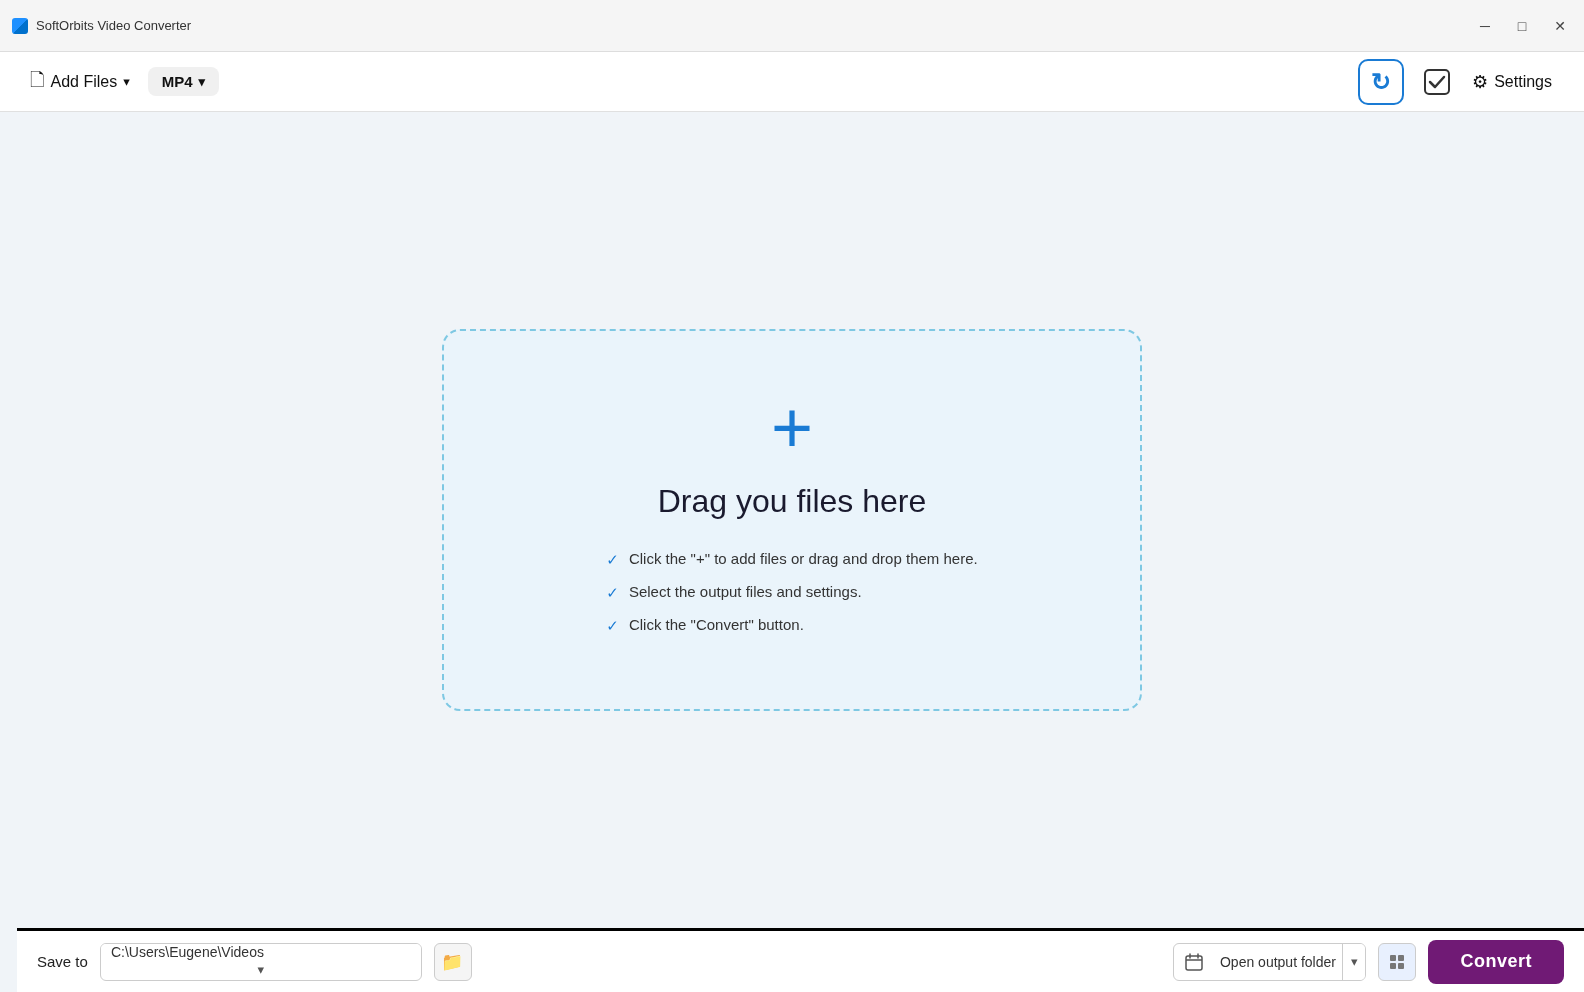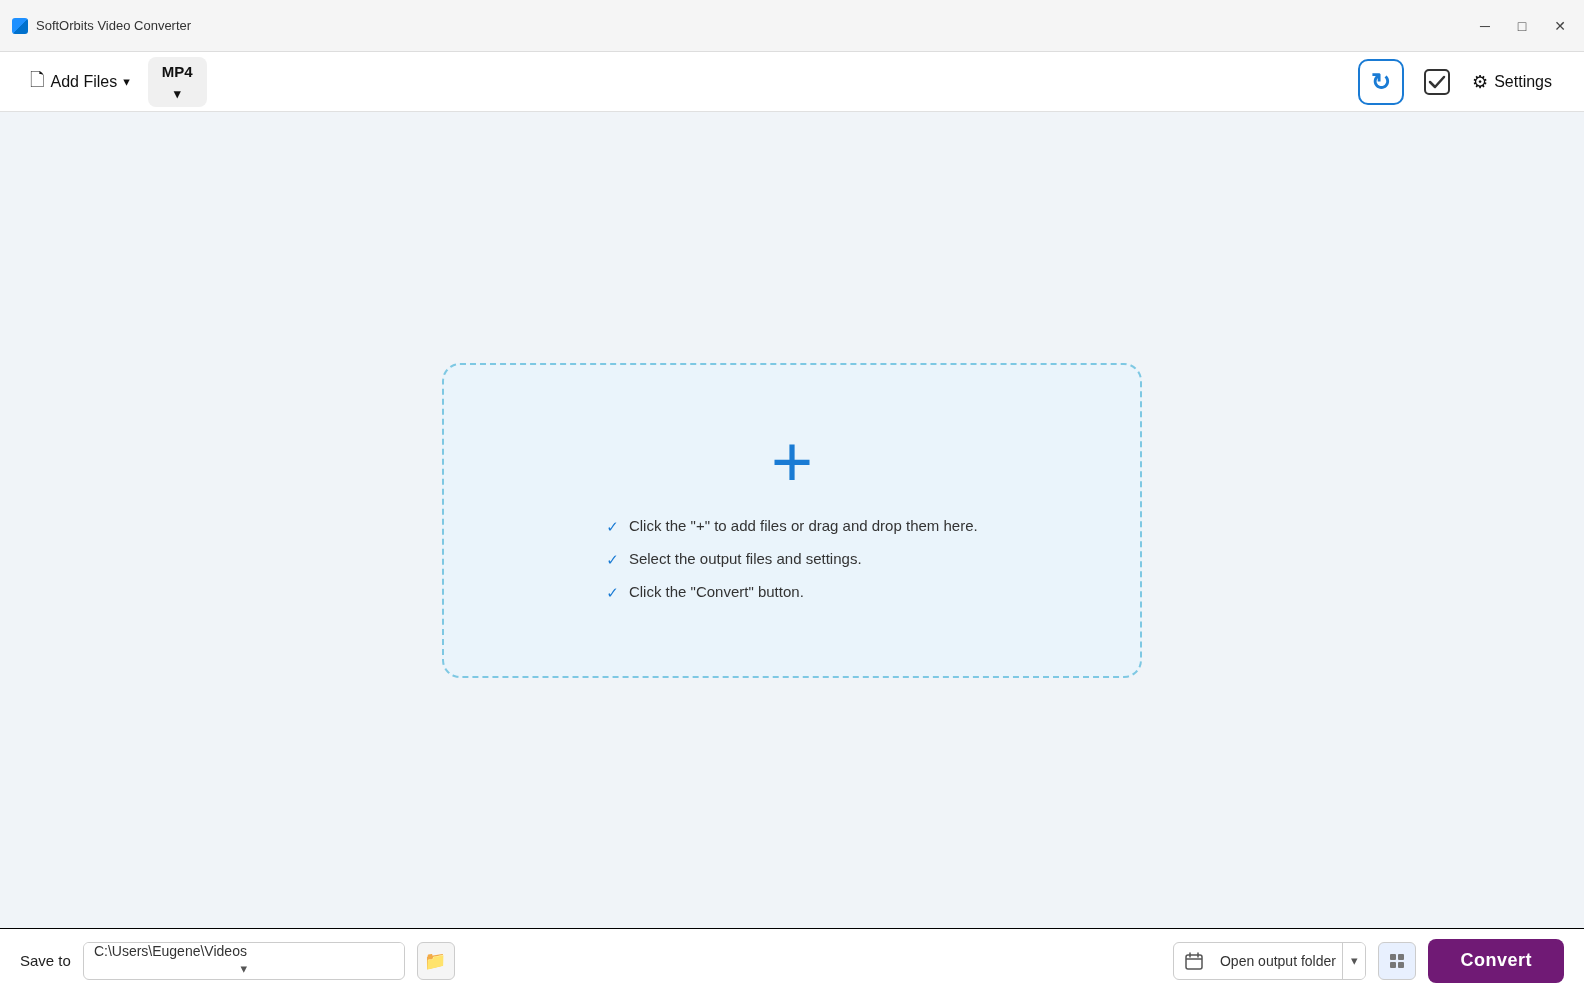--- a/index.html
+++ b/index.html
@@ -81,21 +81,20 @@
       gap: 6px;
       background: #f0f0f0;
       border: none;
       cursor: pointer;
       font-size: 15px;
       font-weight: 600;
       color: #111;
       padding: 6px 14px;
       border-radius: 8px;
       margin-left: 8px;
-      flex-direction: column;
     }
 
     .toolbar-spacer { flex: 1; }
 
     .convert-icon-btn {
       display: flex;
       align-items: center;
       justify-content: center;
       width: 46px;
       height: 46px;
@@ -192,23 +191,24 @@
       flex-shrink: 0;
     }
 
     
     .footer {
       display: flex;
       align-items: center;
       background: #ffffff;
       padding: 0 20px;
       height: 64px;
-      border-top: 1px solid #000000;
+      border-top: 3px solid #000000;
       flex-shrink: 0;
       gap: 12px;
+      margin-left: 17px;
     }
 
     .save-to-label {
       font-size: 15px;
       color: #222;
       white-space: nowrap;
     }
 
     .save-path-wrapper {
       display: flex;
@@ -380,20 +380,21 @@
 
   <button class="settings-btn">
     <span style="font-size:18px;">⚙</span>
     <span>Settings</span>
   </button>
 </div>
 
 <div class="main-content">
   <div class="drop-zone">
     <div class="drop-zone-plus">+</div>
+    <div class="drop-zone-title">Drag you files here</div>
     <ul class="drop-zone-instructions">
       <li>
         <span class="check-mark">✓</span>
         <span>Click the "+" to add files or drag and drop them here.</span>
       </li>
       <li>
         <span class="check-mark">✓</span>
         <span>Select the output files and settings.</span>
       </li>
       <li>

